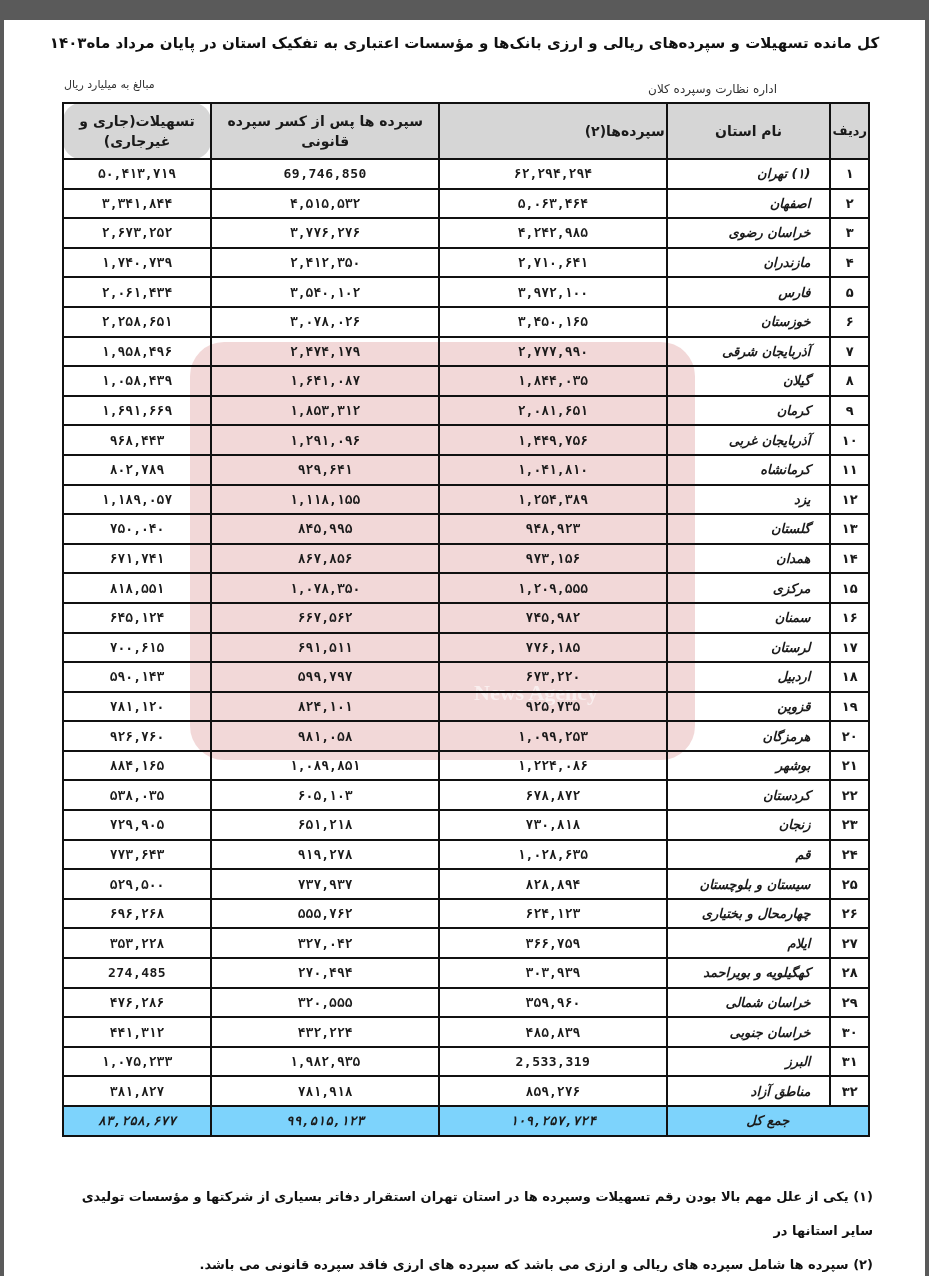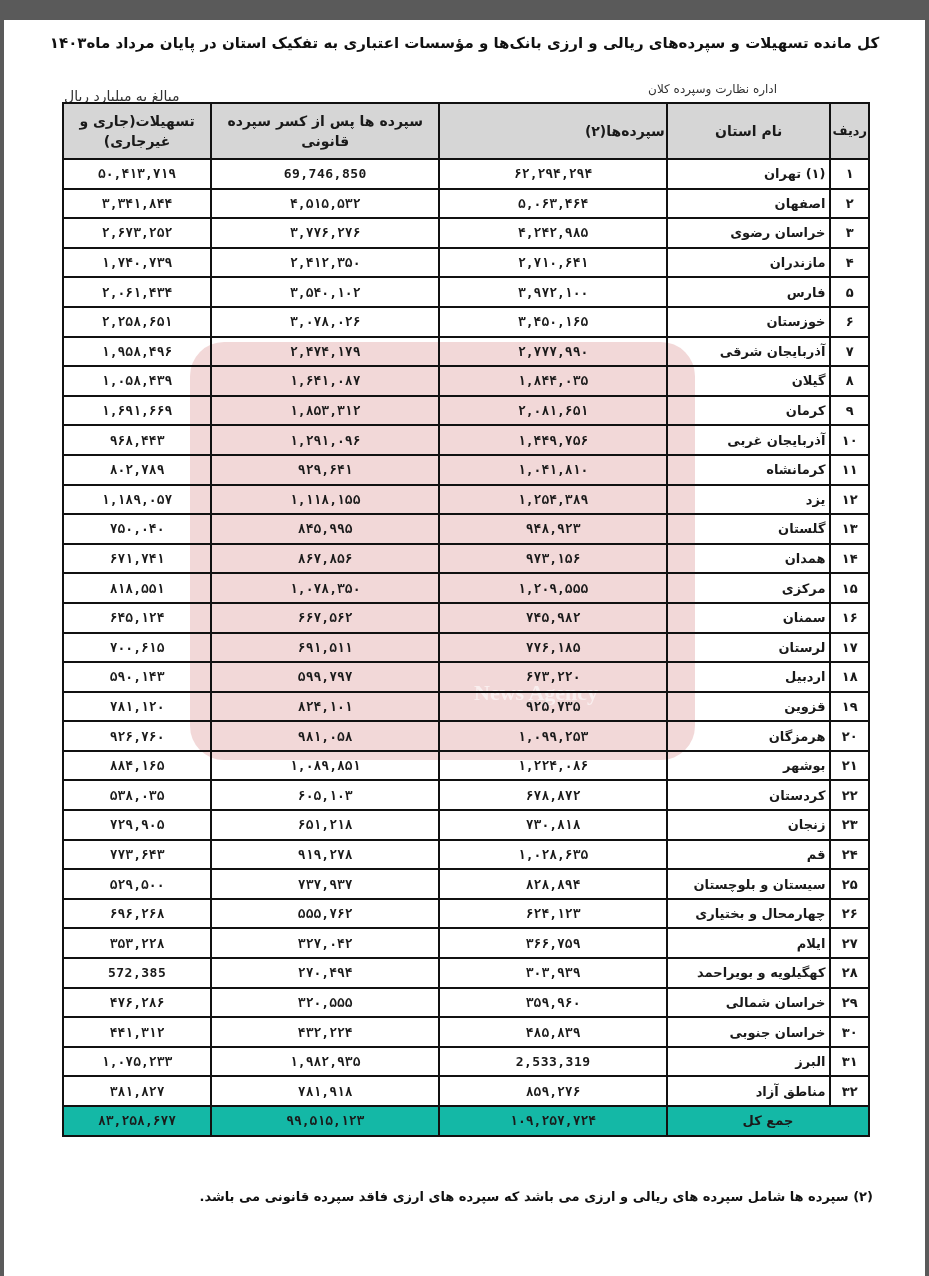--- a/index.html
+++ b/index.html
@@ -1,32 +1,32 @@
 <!DOCTYPE html>
 <html><head>
 <meta charset="utf-8">
 <style>
   html,body{margin:0;padding:0;}
   body{width:929px;height:1276px;background:#5a5a5a;font-family:"DejaVu Sans",sans-serif;overflow:hidden;}
   .page{position:absolute;left:4px;top:4px;width:921px;height:1268px;background:#fff;overflow:hidden;margin-top:16px;}
   .title{position:absolute;top:14px;left:0;width:100%;text-align:center;font-weight:bold;font-size:15px;color:#111;direction:rtl;}
-  .meta-left{position:absolute;top:68px;left:60px;font-size:14px;color:#333;direction:rtl;}
+  .meta-left{position:absolute;top:58px;left:60px;font-size:11px;color:#333;direction:rtl;}
   .meta-right{position:absolute;top:62px;right:148px;font-size:12px;color:#333;direction:rtl;}
   .watermark{position:absolute;left:186px;top:322px;width:505px;height:418px;background:#e8b8b8;opacity:.55;border-radius:34px;pointer-events:none;z-index:1;}
   .wm-text{position:absolute;left:460px;top:612px;font-size:44px;font-weight:bold;color:#fff;opacity:.6;z-index:2;font-family:"DejaVu Sans",sans-serif;}
   .wm-sub{position:absolute;left:470px;top:660px;font-size:22px;font-weight:bold;color:#fff;opacity:.6;z-index:2;font-family:Liberation Serif, serif;}
   table{position:absolute;left:58px;top:82px;width:808px;border-collapse:collapse;direction:rtl;z-index:3;background:transparent;}
   th,td{border:2px solid #111;text-align:center;font-weight:bold;color:#1a1a1a;}
   th{background:#d6d6d6;height:52px;font-size:14px;line-height:20px;}
   td{height:27.6px;font-size:13px;padding:0;}
   td.num{font-family:"DejaVu Sans Mono",monospace;letter-spacing:0.5px;}
-  td.name{text-align:right;padding-right:4px;font-size:13px;}
+  td.name{text-align:right;padding-right:19px;font-size:13px;font-style:italic;}
   td.idx{width:28px;}
-  tr.total td{background:#14b8a6;}
-  .c-idx{width:28px;}.c-name{width:166px;}.c-dep{width:233px;text-align:right;}.c-dep2{width:234px;}.c-loan{width:147px;}
+  tr.total td{background:#7dd3fc;font-style:italic;}
+  .c-idx{width:28px;}.c-name{width:166px;}.c-dep{width:233px;text-align:right;}.c-dep2{width:234px;}.c-loan{width:147px;border-radius:18px;}
   .notes{position:absolute;top:1160px;right:52px;width:820px;direction:rtl;font-size:13px;font-weight:bold;color:#111;line-height:34px;text-align:right;}
   .notes p{margin:0;}
 </style>
 </head>
 <body>
 
 <div class="page">
   <div class="title">کل مانده تسهیلات و سپرده‌های ریالی و ارزی بانک‌ها و مؤسسات اعتباری به تفکیک استان در پایان مرداد ماه۱۴۰۳</div>
   <div class="meta-left">مبالغ به میلیارد ریال</div>
   <div class="meta-right">اداره نظارت وسپرده کلان</div>
@@ -232,21 +232,21 @@
           <td class="name">ایلام</td>
           <td class="num">۳۶۶,۷۵۹</td>
           <td class="num">۳۲۷,۰۴۲</td>
           <td class="num">۳۵۳,۲۲۸</td>
         </tr>
         <tr>
           <td class="idx">۲۸</td>
           <td class="name">کهگیلویه و بویراحمد</td>
           <td class="num">۳۰۳,۹۳۹</td>
           <td class="num">۲۷۰,۴۹۴</td>
-          <td class="num">572,385</td>
+          <td class="num">274,485</td>
         </tr>
         <tr>
           <td class="idx">۲۹</td>
           <td class="name">خراسان شمالی</td>
           <td class="num">۳۵۹,۹۶۰</td>
           <td class="num">۳۲۰,۵۵۵</td>
           <td class="num">۴۷۶,۲۸۶</td>
         </tr>
         <tr>
           <td class="idx">۳۰</td>
@@ -272,15 +272,16 @@
         <tr class="total">
           <td colspan="2">جمع کل</td>
           <td class="num">۱۰۹,۲۵۷,۷۲۴</td>
           <td class="num">۹۹,۵۱۵,۱۲۳</td>
           <td class="num">۸۳,۲۵۸,۶۷۷</td>
         </tr>
       </tbody>
   </table>
 
   <div class="notes">
+    <p>(۱) یکی از علل مهم بالا بودن رقم تسهیلات وسپرده ها در استان تهران استقرار دفاتر بسیاری از شرکتها و مؤسسات تولیدی سایر استانها در</p>
     <p>(۲) سپرده ها شامل سپرده های ریالی و ارزی می باشد که سپرده های ارزی فاقد سپرده قانونی می باشد.</p>
   </div>
 </div>
 
 </body></html>

